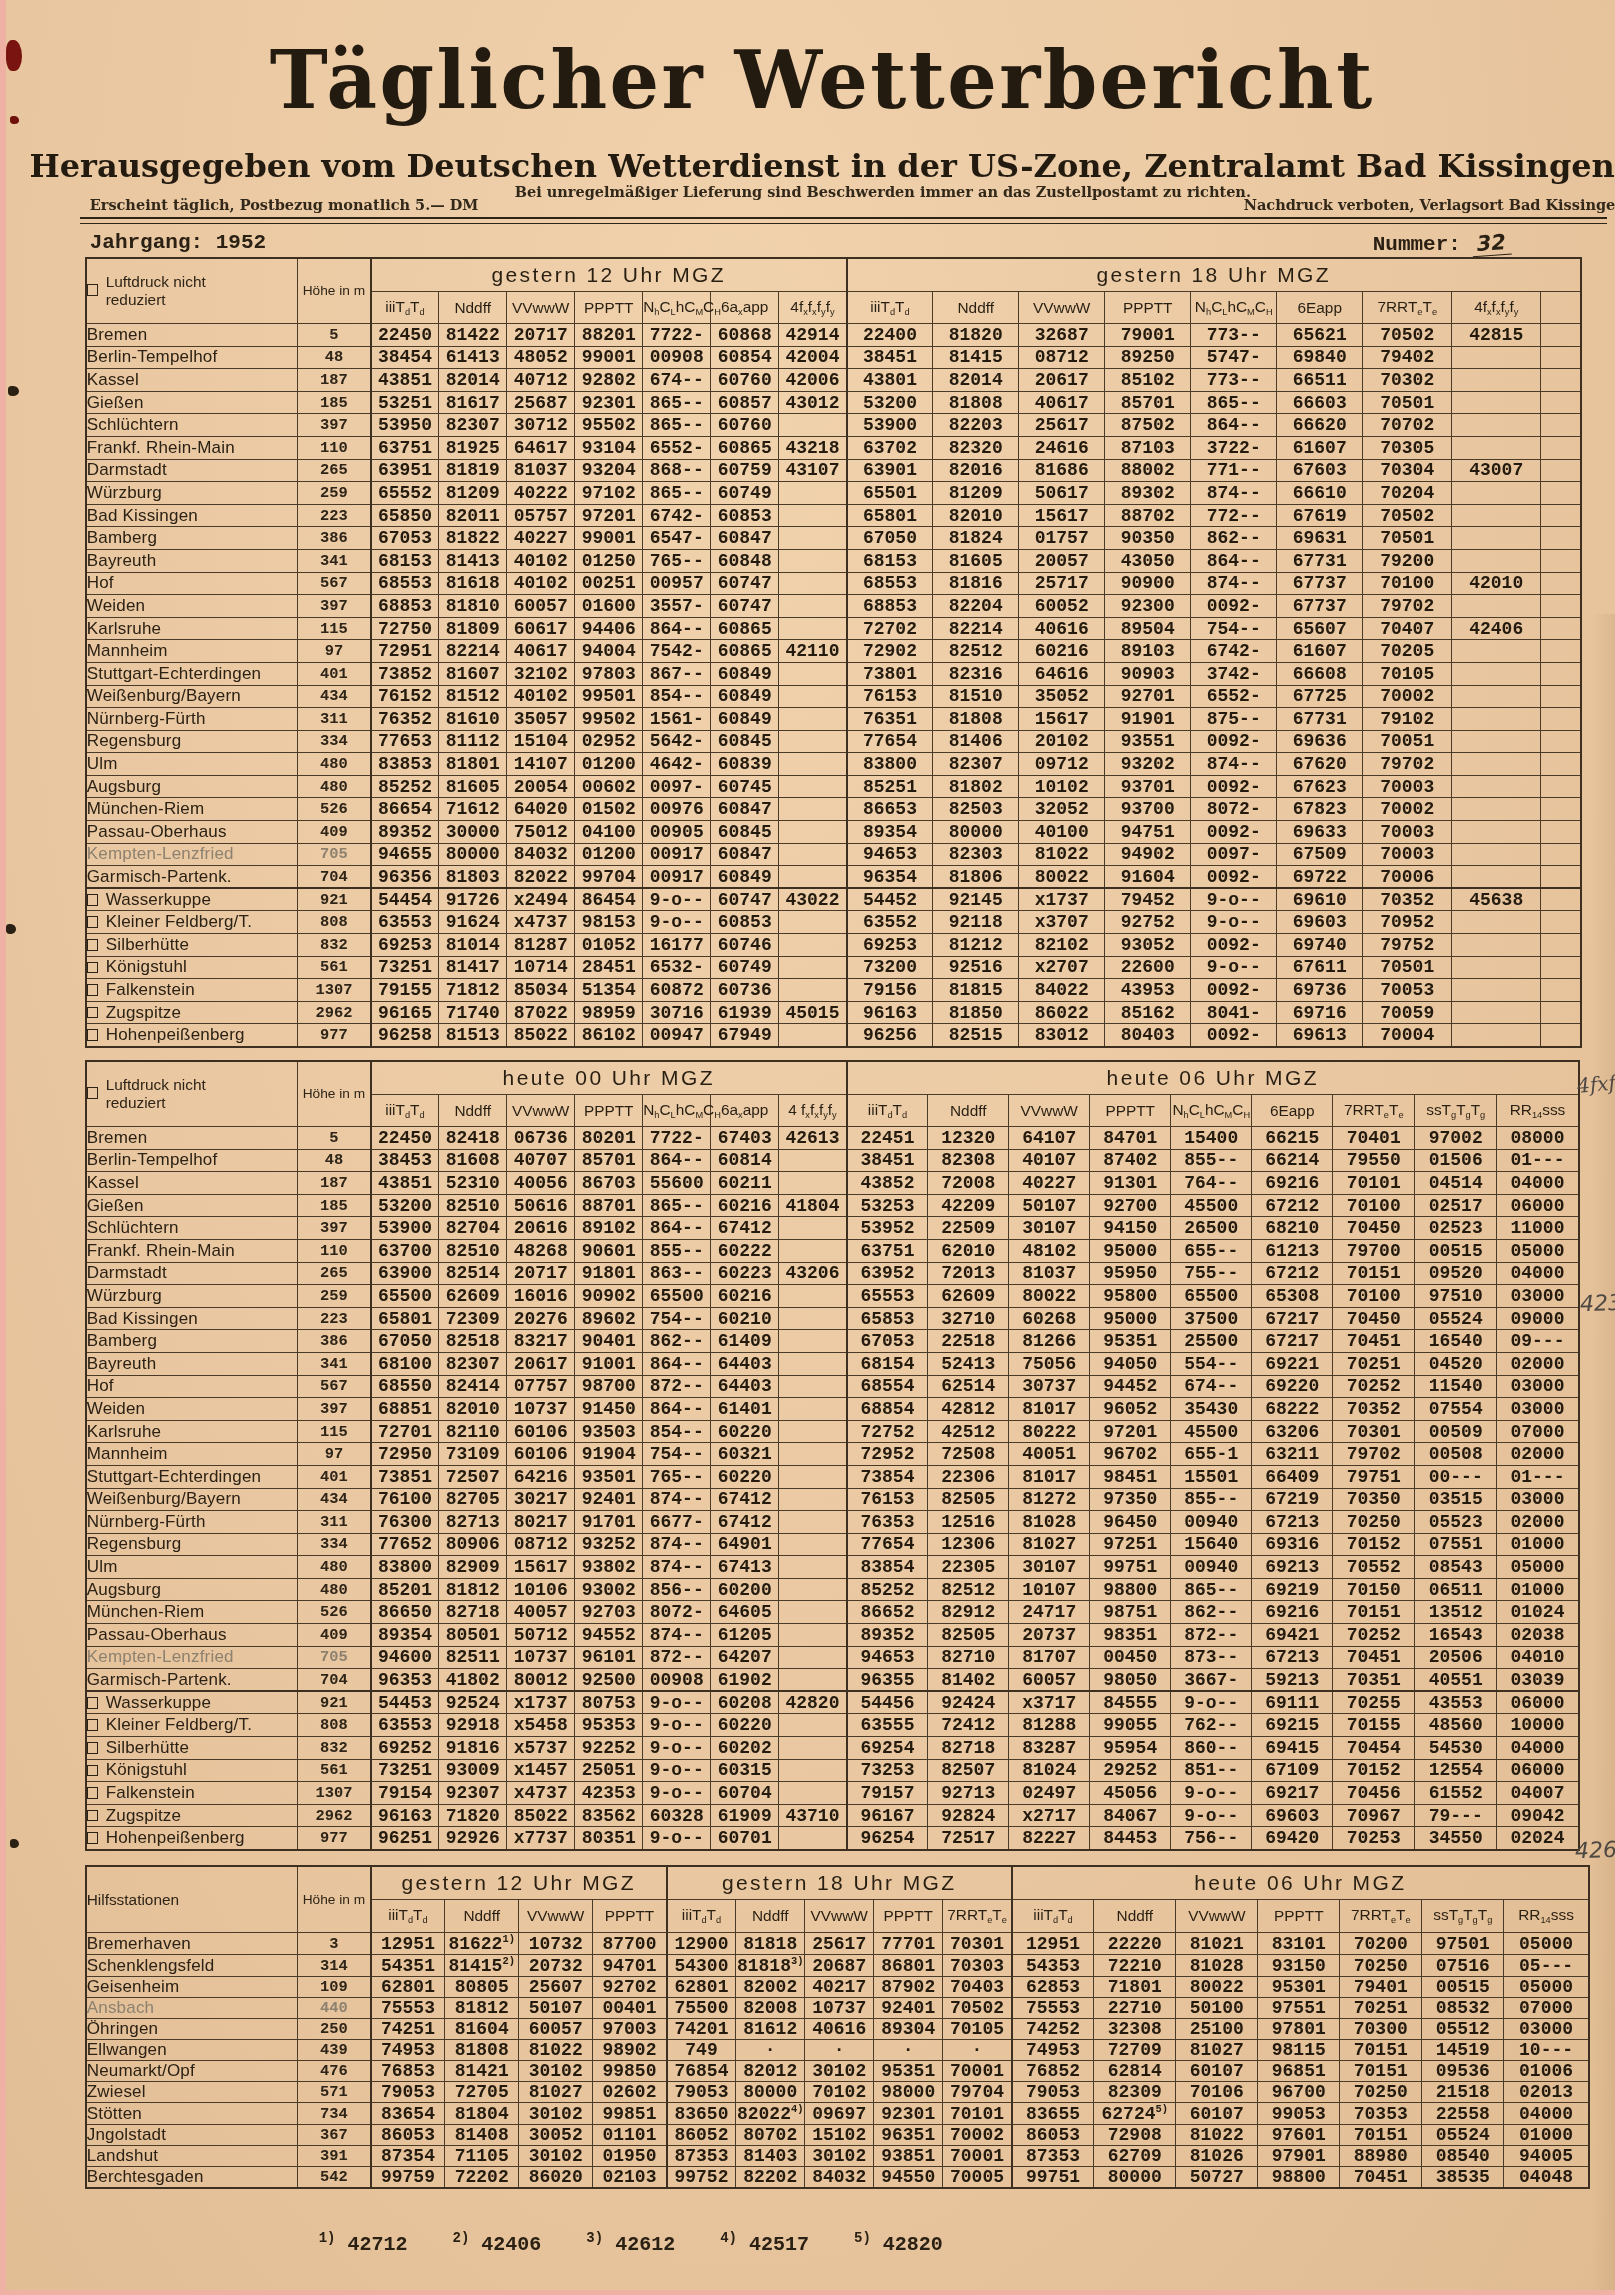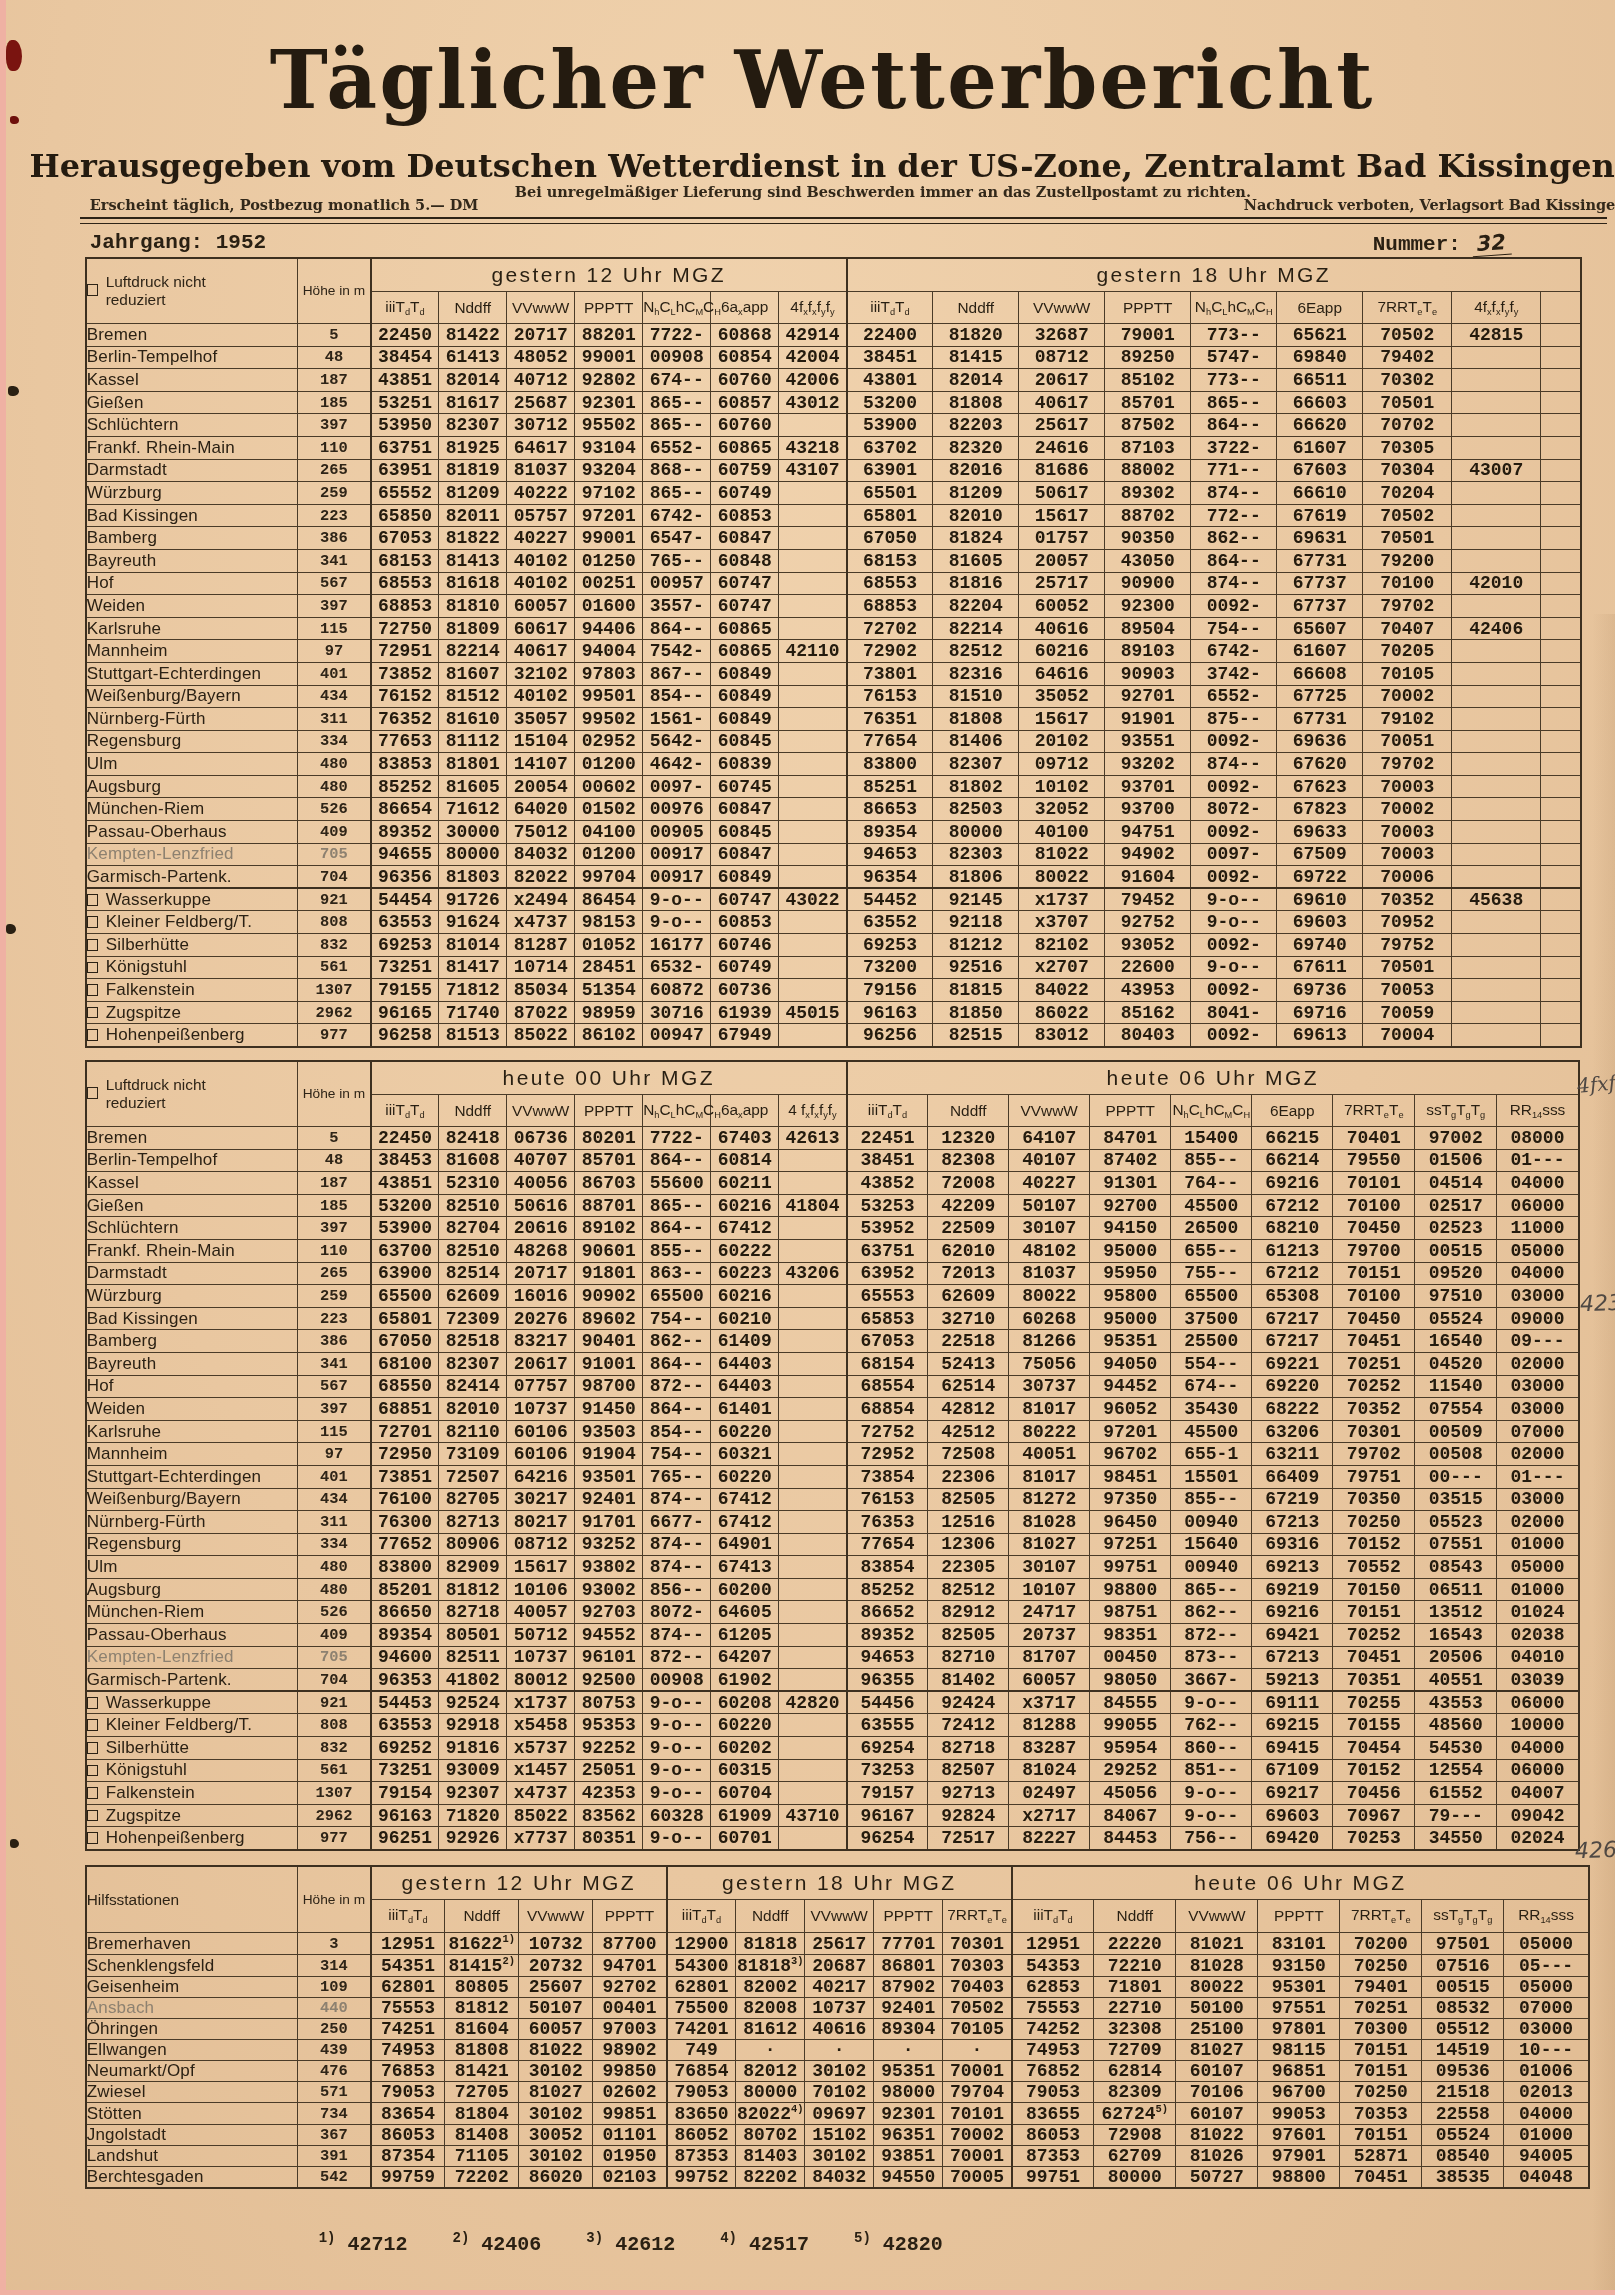--- a/index.html
+++ b/index.html
@@ -1734,21 +1734,21 @@
             <td class="num">01950</td>
             <td class="num secstart">87353</td>
             <td class="num">81403</td>
             <td class="num">30102</td>
             <td class="num">93851</td>
             <td class="num">70001</td>
             <td class="num secstart">87353</td>
             <td class="num">62709</td>
             <td class="num">81026</td>
             <td class="num">97901</td>
-            <td class="num">52871</td>
+            <td class="num">88980</td>
             <td class="num">08540</td>
             <td class="num">94005</td>
           </tr>
           <tr>
             <td class="st">Berchtesgaden</td>
             <td class="hh">542</td>
             <td class="num secstart">99759</td>
             <td class="num">72202</td>
             <td class="num">86020</td>
             <td class="num">02103</td>

